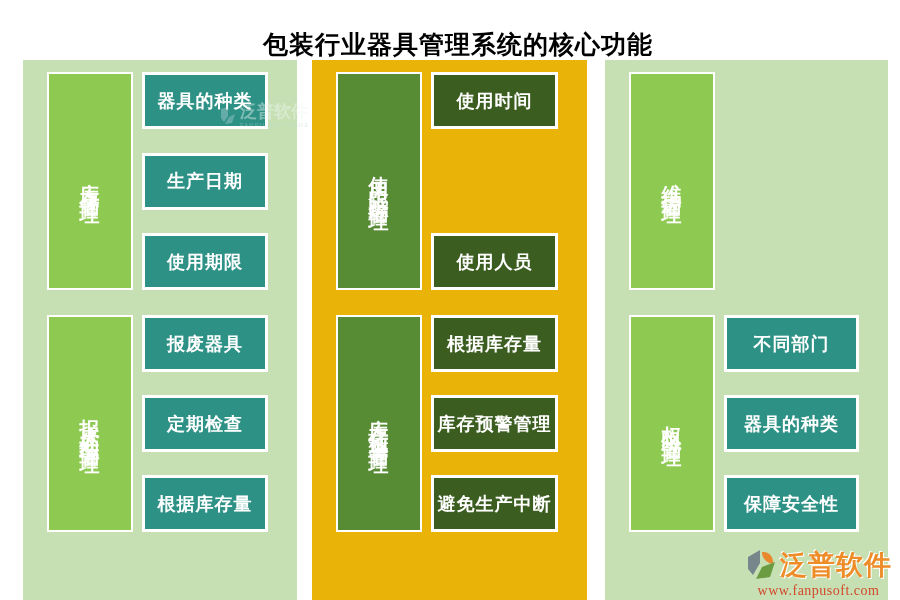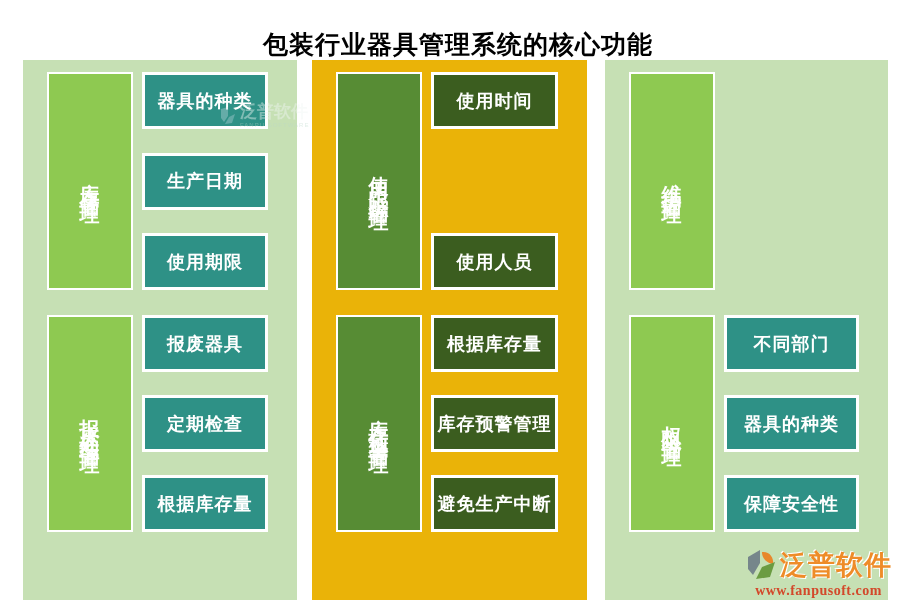--- a/index.html
+++ b/index.html
@@ -106,21 +106,21 @@
   .brand-name {
     font-size: 27px;
     font-weight: bold;
     color: #ee8c28;
     letter-spacing: 1px;
     text-shadow: 1px 1px 0 #ffffff, -1px -1px 0 #ffffff;
     line-height: 1;
   }
   .brand-url {
     font-size: 14px;
-    font-weight: bold;
+    font-weight: normal;
     color: #d3482a;
     letter-spacing: 0.5px;
     margin-top: 1px;
     font-family: "Liberation Serif", "DejaVu Serif", serif;
   }
 </style>
 </head>
 <body>
 
 <div class="canvas">

